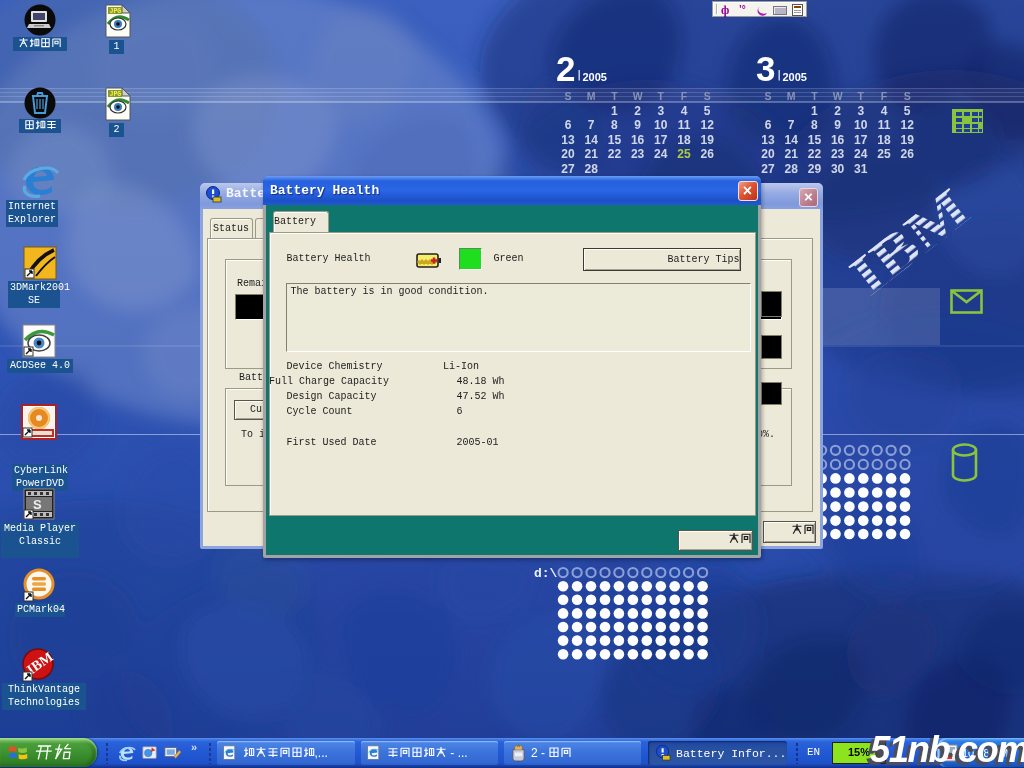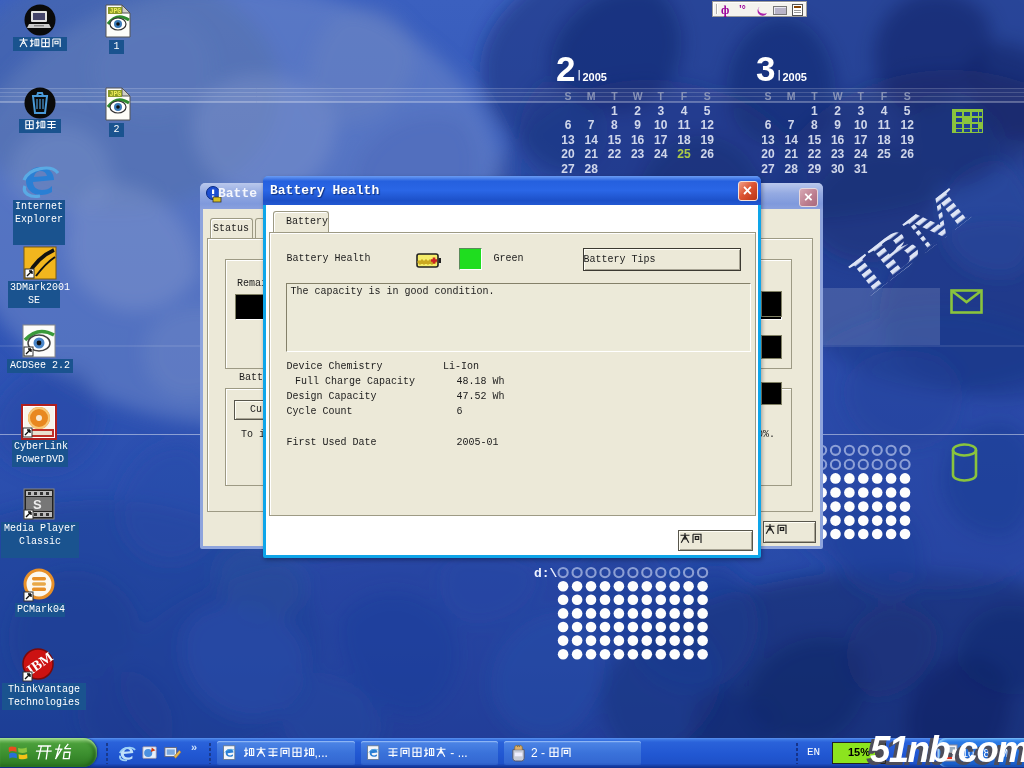--- a/index.html
+++ b/index.html
@@ -2,21 +2,21 @@
 <html><head>
 <meta charset="utf-8">
 <style>
 *{margin:0;padding:0;box-sizing:border-box}
 html,body{width:1024px;height:768px;overflow:hidden;background:#2c52b4;font-family:"Liberation Mono",monospace}
 #scene{position:absolute;left:0;top:0;width:1024px;height:768px;overflow:hidden}
 .abs{position:absolute}
 .cn{fill:none;stroke:currentColor;stroke-width:1.15;display:inline-block;vertical-align:-1px}
 .lbl{position:absolute;background:#1a538f;color:#fff;font:10px/13px "Liberation Mono",monospace;text-align:center;padding:0 2px}
 .dtxt{color:#1c1c1c;font:10px "Liberation Mono",monospace;white-space:pre}
-.btn{position:absolute;background:#ece9d8;border:1px solid #58564c;box-shadow:inset 1px 1px 0 #fffef6,inset -1px -1px 0 #a8a494;color:#1c1c1c;font:10px "Liberation Mono",monospace;text-align:left}
+.btn{position:absolute;background:#ece9d8;border:1px solid #58564c;box-shadow:inset 1px 1px 0 #fffef6,inset -1px -1px 0 #a8a494;color:#1c1c1c;font:10px "Liberation Mono",monospace;text-align:right}
 </style>
 </head>
 <body>
 <svg width="0" height="0" style="position:absolute">
     <defs>
 <g id="gA">
         <path d="M1.5,2.7H10.5 M1.5,6H10.5 M1.5,9.3H10.5 M6,2.7V11"></path>
       </g>
 <g id="gB">
         <path d="M2,2H10V10.5H2Z M2,6.2H10 M6,2V10.5"></path>
@@ -435,54 +435,54 @@
  <ellipse cx="18" cy="20" rx="8" ry="6" fill="#fff" stroke="#333" stroke-width="1.2"></ellipse>
  <circle cx="18" cy="20" r="4" fill="#3a7ab8"></circle>
  <circle cx="18" cy="20" r="1.8" fill="#111"></circle>
 </svg>
 <div class="lbl" style="left:109px;top:123px;width:15px;height:14px">2</div>
 
 <svg class="abs" style="left:21px;top:160px" width="38" height="40" viewBox="0 0 38 40">
  <path d="M19,7 C28,7 33,13 33,20 L12,22 C12,27 16,30 21,30 C25,30 28,29 31,26 L31,32 C28,34 24,35 20,35 C11,35 5,29 5,21 C5,13 11,7 19,7 Z M13,17 L26,16 C25,12.5 23,11 19.5,11 C16,11 13.7,13.5 13,17 Z" fill="#2a7fd4"></path>
  <path d="M3,20 C8,8 30,4 37,13 M4,26 C1,33 9,38 19,36" fill="none" stroke="#5aaae4" stroke-width="3.2"></path>
 </svg>
-<div class="lbl" style="left:13px;top:200px;width:52px;height:45px;white-space:nowrap">Internet<br>Explorer</div>
+<div class="lbl" style="left:6px;top:200px;width:52px;height:27px;white-space:nowrap">Internet<br>Explorer</div>
 
 <svg class="abs" style="left:23px;top:246px" width="34" height="34" viewBox="0 0 34 34">
  <rect x="1" y="1" width="32" height="32" fill="#f2b61e" stroke="#7a5a10"></rect>
  <path d="M5,29 C13,14 22,8 31,4" fill="none" stroke="#111" stroke-width="3.6"></path>
  <path d="M13,30 C19,22 26,15 32,11" fill="none" stroke="#111" stroke-width="2"></path>
  <rect x="2" y="23" width="9" height="9" fill="#fff" stroke="#333"></rect>
  <path d="M4,30 L9,25 M9,25 L6,25 M9,25 L9,28" stroke="#111" stroke-width="1.4" fill="none"></path>
 </svg>
 <div class="lbl" style="left:8px;top:281px;width:52px;height:27px;white-space:nowrap">3DMark2001<br>SE</div>
 
 <svg class="abs" style="left:22px;top:324px" width="34" height="34" viewBox="0 0 34 34">
  <rect x="1" y="1" width="32" height="32" fill="#fcfcfa" stroke="#888"></rect>
  <path d="M3,16 Q16,2 32,11" fill="none" stroke="#3a9a3a" stroke-width="3.5"></path>
  <ellipse cx="17" cy="19" rx="11" ry="8" fill="#fff" stroke="#444" stroke-width="1.5"></ellipse>
  <circle cx="17" cy="19" r="5.5" fill="#4a86c8"></circle>
  <circle cx="17" cy="19" r="2.4" fill="#111"></circle>
  <rect x="2" y="23" width="9" height="9" fill="#fff" stroke="#333"></rect>
  <path d="M4,30 L9,25 M9,25 L6,25 M9,25 L9,28" stroke="#111" stroke-width="1.4" fill="none"></path>
 </svg>
-<div class="lbl" style="left:7px;top:359px;width:66px;height:14px;white-space:nowrap">ACDSee 2.2</div>
+<div class="lbl" style="left:7px;top:359px;width:66px;height:14px;white-space:nowrap">ACDSee 4.0</div>
 
 <svg class="abs" style="left:21px;top:404px" width="36" height="36" viewBox="0 0 36 36">
  <rect x="1" y="1" width="34" height="34" fill="#fff" stroke="#b02020" stroke-width="2"></rect>
  <rect x="3" y="3" width="30" height="22" fill="#f8f4ec"></rect>
  <circle cx="18" cy="14" r="11" fill="#e88820"></circle>
  <circle cx="18" cy="14" r="10" fill="none" stroke="#f8c878" stroke-width="2"></circle>
  <circle cx="18" cy="14" r="3" fill="#f8e8d0"></circle>
  <rect x="3" y="25" width="30" height="8" fill="#c03028"></rect>
  <rect x="5" y="27" width="26" height="4" fill="#e8e0d0"></rect>
  <rect x="2" y="24" width="9" height="9" fill="#fff" stroke="#333"></rect>
  <path d="M4,31 L9,26 M9,26 L6,26 M9,26 L9,29" stroke="#111" stroke-width="1.4" fill="none"></path>
 </svg>
-<div class="lbl" style="left:12px;top:440px;width:56px;height:27px;white-space:nowrap">CyberLink<br>PowerDVD</div>
+<div class="lbl" style="left:12px;top:464px;width:56px;height:27px;white-space:nowrap">CyberLink<br>PowerDVD</div>
 
 <svg class="abs" style="left:22px;top:487px" width="34" height="34" viewBox="0 0 34 34">
  <rect x="2" y="2" width="30" height="30" fill="#222"></rect>
  <rect x="2" y="2" width="30" height="30" fill="none" stroke="#888"></rect>
  <rect x="4" y="4" width="26" height="5" fill="#bbb"></rect>
  <rect x="4" y="25" width="26" height="5" fill="#bbb"></rect>
  <rect x="6" y="5" width="3" height="3" fill="#333"></rect>
       <rect x="12" y="5" width="3" height="3" fill="#333"></rect>
       <rect x="18" y="5" width="3" height="3" fill="#333"></rect>
       <rect x="24" y="5" width="3" height="3" fill="#333"></rect>
@@ -518,21 +518,21 @@
 <div class="lbl" style="left:2px;top:683px;width:84px;height:27px;white-space:nowrap">ThinkVantage<br>Technologies</div>
 
 <div class="abs" style="left:200px;top:183px;width:623px;height:366px;background:#ece9d8;border:3px solid #8ea4dd;border-radius:6px 6px 2px 2px">
  <div class="abs" style="left:-3px;top:-3px;width:623px;height:26px;background:linear-gradient(180deg,#bac8ec 0%,#94aae2 40%,#7f99dc 80%,#8aa0de 100%);border-radius:5px 5px 0 0">
   <svg class="abs" style="left:5px;top:3px" width="17" height="17" viewBox="0 0 17 17">
    <circle cx="8" cy="7" r="6.5" fill="#1d4ed0" stroke="#0a2a80"></circle>
    <rect x="7" y="3.5" width="2.2" height="4.5" fill="#fff"></rect>
           <rect x="7" y="9.5" width="2.2" height="2" fill="#fff"></rect>
    <rect x="8" y="11" width="8" height="5" fill="#d8c020" stroke="#333" stroke-width="0.8"></rect>
   </svg>
-  <div class="abs" style="left:18px;top:3px;color:#f4f6fc;font:bold 13px 'Liberation Mono',monospace">Batte</div>
+  <div class="abs" style="left:26px;top:3px;color:#f4f6fc;font:bold 13px 'Liberation Mono',monospace">Batte</div>
   <div class="abs" style="left:599px;top:5px;width:19px;height:19px;background:linear-gradient(135deg,#d8a8b4 0%,#bb7c8e 60%,#a86a7e 100%);border:1px solid #e8d8dc;border-radius:3px;color:#fff;font:bold 15px 'Liberation Sans',sans-serif;text-align:center;line-height:16px">×</div>
  </div>
 
  <div class="abs" style="left:6.5px;top:31.5px;width:43px;height:20px;background:#ece9d8;border:1px solid #9d9a84;border-bottom:none;border-radius:3px 3px 0 0;box-shadow:inset 1px 1px 0 #fff;color:#1c1c1c;font:10px 'Liberation Mono',monospace;text-align:center;line-height:20px">Status</div>
  <div class="abs" style="left:51.5px;top:31.5px;width:26px;height:20px;background:#ece9d8;border:1px solid #9d9a84;border-bottom:none;border-radius:3px 3px 0 0"></div>
  <div class="abs" style="left:4px;top:51.5px;width:606px;height:274px;border:1px solid #9d9a84;box-shadow:inset 1px 1px 0 #fff"></div>
  <div class="abs" style="left:21.5px;top:73px;width:567px;height:110px;border:1px solid #9d9a84;box-shadow:inset 1px 1px 0 #fff"></div>
  <div class="abs dtxt" style="left:32px;top:92px;background:#ece9d8;padding:0 2px">Remaining capacity</div>
  <div class="abs" style="left:32px;top:108px;width:547px;height:26px;border:1px solid #808064;border-right-color:#fff;border-bottom-color:#fff;background:#000"></div>
  <div class="abs" style="left:21.5px;top:202px;width:567px;height:98px;border:1px solid #9d9a84;box-shadow:inset 1px 1px 0 #fff"></div>
@@ -543,46 +543,46 @@
  <div class="abs btn" style="left:31px;top:214px;width:110px;height:20px;line-height:18px;text-align:left;padding-left:15px">Current...</div>
  <div class="abs dtxt" style="left:38px;top:243px">To i</div>
  <div class="abs dtxt" style="left:554px;top:243px">0%.</div>
  <div class="abs btn" style="left:560px;top:335px;width:53px;height:22px;line-height:20px;color:#1c1c1c"><svg class="cn" width="12" height="12" viewBox="0 0 12 12">
           <use href="#gD"></use>
         </svg><svg class="cn" width="12" height="12" viewBox="0 0 12 12">
           <use href="#gC"></use>
         </svg></div>
 </div>
 
-<div class="abs" style="left:263px;top:176px;width:498px;height:382px;background:#ffffff;border:3px solid #0ea5e9;border-radius:6px 6px 2px 2px;box-shadow:1px 2px 4px rgba(0,0,20,0.35)">
+<div class="abs" style="left:263px;top:176px;width:498px;height:382px;background:#0f766e;border:3px solid #a3a3a3;border-radius:6px 6px 2px 2px;box-shadow:1px 2px 4px rgba(0,0,20,0.35)">
  <div class="abs" style="left:-3px;top:-3px;width:498px;height:29px;background:linear-gradient(180deg,#6a9cf4 0%,#2560de 18%,#2a66e6 50%,#1c50c8 85%,#2258d2 100%);border-radius:5px 5px 0 0">
   <div class="abs" style="left:7px;top:7px;color:#fff;font:bold 13px 'Liberation Mono',monospace;text-shadow:1px 1px 1px #10307e">Battery Health</div>
   <div class="abs" style="left:474.5px;top:5px;width:20px;height:20px;background:linear-gradient(135deg,#f0a088 0%,#dd5535 45%,#bb3315 100%);border:1px solid #f4e0d8;border-radius:3px;color:#fff;font:bold 16px 'Liberation Sans',sans-serif;text-align:center;line-height:17px">×</div>
  </div>
 
- <div class="abs" style="left:7px;top:31.5px;width:56px;height:21px;background:#ece9d8;border:1px solid #9d9a84;border-bottom:none;border-radius:3px 3px 0 0;box-shadow:inset 1px 1px 0 #fff;color:#1c1c1c;font:10px 'Liberation Mono',monospace;line-height:20px;text-align:right">Battery</div>
+ <div class="abs" style="left:7px;top:31.5px;width:56px;height:21px;background:#ece9d8;border:1px solid #9d9a84;border-bottom:none;border-radius:3px 3px 0 0;box-shadow:inset 1px 1px 0 #fff;color:#1c1c1c;font:10px 'Liberation Mono',monospace;line-height:20px;text-align:left">Battery</div>
  <div class="abs" style="left:2.5px;top:52.5px;width:487px;height:284px;border:1px solid #9d9a84;box-shadow:inset 1px 1px 0 #fff;background:#ece9d8"></div>
 
  <div class="abs dtxt" style="left:20.5px;top:73.5px">Battery Health</div>
  <svg class="abs" style="left:150px;top:73px" width="26" height="17" viewBox="0 0 26 17">
   <rect x="1" y="2" width="21" height="13" rx="2" fill="#f6ee6a" stroke="#222" stroke-width="1.6"></rect>
   <rect x="22.5" y="6" width="2.5" height="5" fill="#222"></rect>
   <path d="M2,9 l2,2 l2,-2 l2,2 l2,-2 l2,2 l2,-2 l2,2 l2,-2 l2,2" stroke="#caa820" stroke-width="3" fill="none"></path>
   <path d="M15,8.5 h6 M18,5.5 v6" stroke="#cc2222" stroke-width="2.6"></path>
  </svg>
  <div class="abs" style="left:192.5px;top:69px;width:23px;height:22px;background:#1fdd1f;border:1px solid #fff;border-top:1px solid #5a8a5a;border-left:1px solid #5a8a5a"></div>
  <div class="abs dtxt" style="left:227.5px;top:73.5px">Green</div>
  <div class="abs btn" style="left:316.5px;top:69px;width:158px;height:23px;line-height:21px;border-color:#3c3a32">Battery Tips</div>
 
  <div class="abs" style="left:20px;top:104px;width:465px;height:69px;border:1px solid #848069;border-right-color:#fff;border-bottom-color:#fff;background:#ecead9"></div>
- <div class="abs dtxt" style="left:24.5px;top:107px">The capacity is in good condition.</div>
+ <div class="abs dtxt" style="left:24.5px;top:107px">The battery is in good condition.</div>
 
  <div class="abs dtxt" style="left:20.5px;top:182px">Device Chemistry</div>
       <div class="abs dtxt" style="left:177px;top:182px">Li-Ion</div>
- <div class="abs dtxt" style="left:29px;top:197px">Full Charge Capacity</div>
+ <div class="abs dtxt" style="left:3px;top:197px">Full Charge Capacity</div>
       <div class="abs dtxt" style="left:190.5px;top:197px">48.18 Wh</div>
  <div class="abs dtxt" style="left:20.5px;top:212px">Design Capacity</div>
       <div class="abs dtxt" style="left:190.5px;top:212px">47.52 Wh</div>
  <div class="abs dtxt" style="left:20.5px;top:227px">Cycle Count</div>
       <div class="abs dtxt" style="left:190.5px;top:227px">6</div>
  <div class="abs dtxt" style="left:20.5px;top:257.5px">First Used Date</div>
       <div class="abs dtxt" style="left:190.5px;top:257.5px">2005-01</div>
 
  <div class="abs btn" style="left:412px;top:350.5px;width:75px;height:21px;line-height:19px"><svg class="cn" width="12" height="12" viewBox="0 0 12 12">
           <use href="#gD"></use>
@@ -668,20 +668,29 @@
           <path d="M3,6 h12 v9 a3,3 0 0 1 -3,3 h-6 a3,3 0 0 1 -3,-3 z" fill="#c8ccd8" stroke="#556"></path>
           <path d="M5,6 V3 l2,-2 1,2 1,-2 1,2 1,-2 2,2 v3" fill="#e0b068" stroke="#856a30" stroke-width="0.8"></path>
           <rect x="5" y="9" width="8" height="4" fill="#eef"></rect>
         </svg>
   <div class="abs" style="left:27px;top:5px;color:#fff;font:12px 'Liberation Sans',sans-serif;white-space:nowrap">2 - <svg class="cn" width="12" height="12" viewBox="0 0 12 12">
             <use href="#gB"></use>
           </svg><svg class="cn" width="12" height="12" viewBox="0 0 12 12">
             <use href="#gC"></use>
           </svg></div>
  </div>
+ <div class="abs" style="left:648px;top:3px;width:139px;height:24px;border-radius:2.5px;background:linear-gradient(180deg,#1e44a8 0%,#27509f 30%,#2c55a6 100%);box-shadow:inset 1px 1px 2px #11275e">
+  <svg class="abs" style="left:7px;top:4px" width="16" height="16" viewBox="0 0 17 17">
+          <circle cx="8" cy="7" r="6.5" fill="#1d4ed0" stroke="#0a2a80"></circle>
+          <rect x="7" y="3.5" width="2.2" height="4.5" fill="#fff"></rect>
+          <rect x="7" y="9.5" width="2.2" height="2" fill="#fff"></rect>
+          <rect x="8" y="11" width="8" height="5" fill="#d8c020" stroke="#333" stroke-width="0.8"></rect>
+        </svg>
+  <div class="abs" style="left:28px;top:6px;color:#fff;font:11.5px 'Liberation Mono',monospace;white-space:nowrap">Battery Infor...</div>
+ </div>
 
  <div class="abs" style="left:795px;top:4px;width:4px;height:22px;background-image:radial-gradient(circle 1.3px,#16338a 1.2px,transparent 1.3px);background-size:4px 5px"></div>
  <div class="abs" style="left:807px;top:8px;color:#fff;font:11px 'Liberation Mono',monospace">EN</div>
  <div class="abs" style="left:832px;top:4px;width:54px;height:22px;background:#4a4a4a;border:1px solid #222">
   <div class="abs" style="left:0;top:0;width:42px;height:20px;background:#8ce41e"></div>
   <div class="abs" style="left:0;top:3px;width:52px;text-align:center;color:#000;font:bold 11px 'Liberation Sans',sans-serif">15%</div>
  </div>
  <div class="abs" style="left:938px;top:0;width:86px;height:29px;background:linear-gradient(180deg,#4a9af2 0%,#2a7ae6 15%,#1f6ad8 60%,#1a5ec8 90%,#1548a8 100%);border-radius:8px 0 0 8px;box-shadow:inset 2px 1px 2px #7ec0f8"></div>
  <svg class="abs" style="left:925px;top:7px" width="14" height="16" viewBox="0 0 14 16">
         <rect x="1" y="2" width="12" height="12" fill="#2a5ac8" stroke="#cde"></rect>

